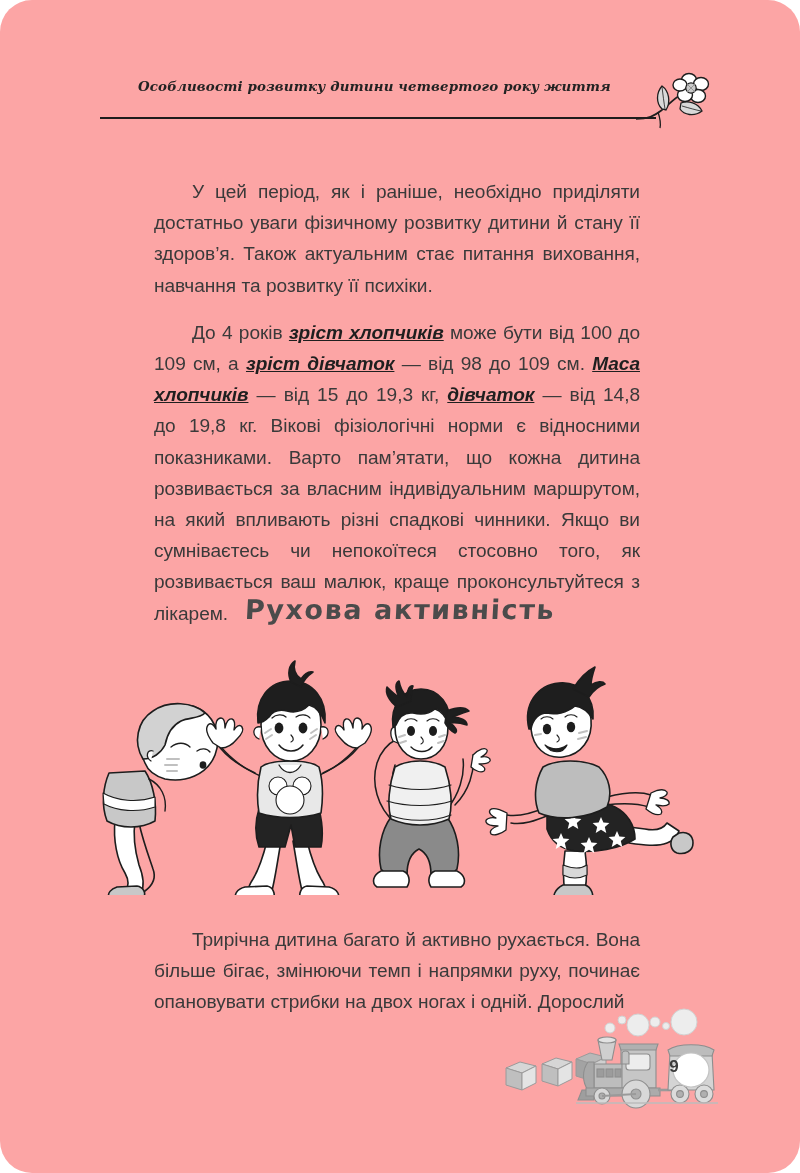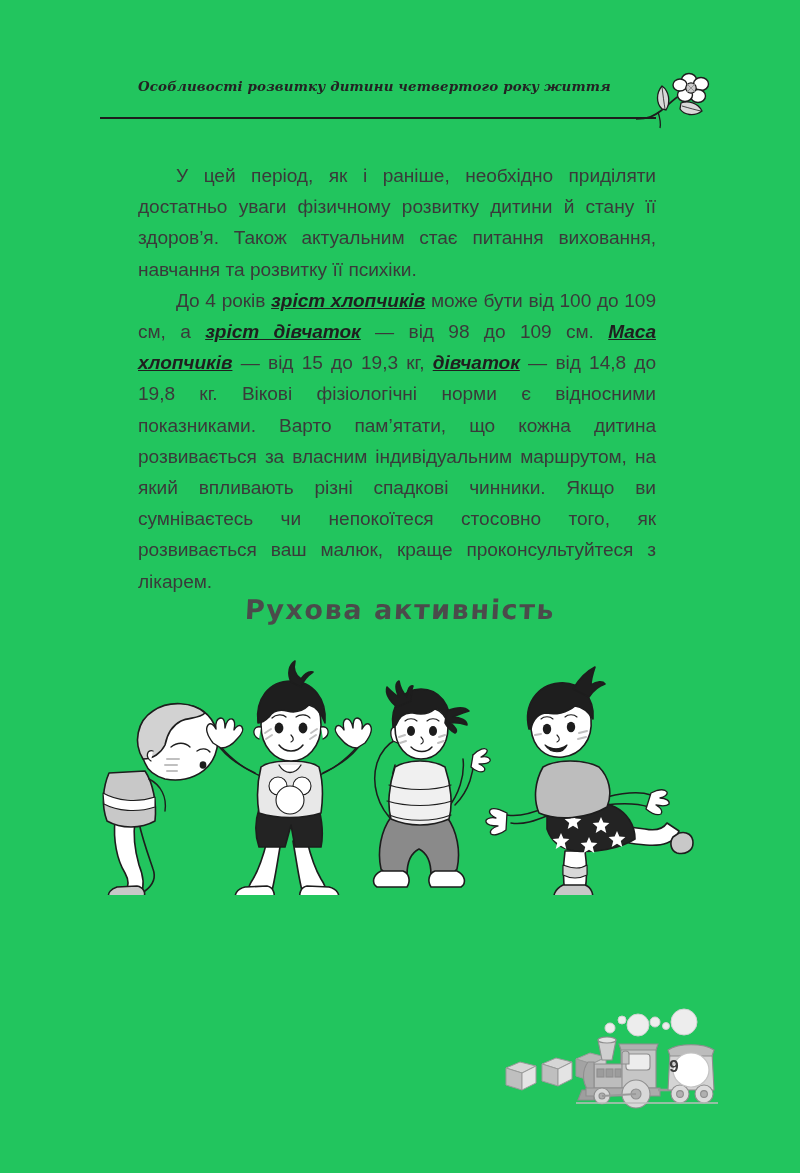--- a/index.html
+++ b/index.html
@@ -12,21 +12,22 @@
     height: 1173px;
     position: relative;
     overflow: hidden;
     font-family: "Liberation Sans", sans-serif;
     color: #2b2b2b;
   }
 
   .page {
     position: absolute;
     inset: 0;
-    background: #22c55e;
+    background: #fca5a5;
+    border-radius: 32px;
   }
 
   
   .running-head {
     position: absolute;
     left: 138px;
     top: 78px;
     width: 520px;
     font-family: "DejaVu Serif", serif;
     font-style: italic;
@@ -56,21 +57,21 @@
 
   
   .body-col {
     position: absolute;
     left: 138px;
     top: 160px;
     width: 518px;
   }
 
   p.para {
-    margin: 0;
+    margin: 16px;
     font-size: 19.1px;
     line-height: 31.2px;
     text-align: justify;
     text-indent: 38px;
     color: #3a3a3a;
     letter-spacing: -0.05px;
     word-spacing: 0.2px;
     -webkit-hyphens: none;
     hyphens: none;
   }
@@ -399,20 +400,25 @@
             <line x1="484" y1="78" x2="492" y2="76"></line>
             <line x1="483" y1="84" x2="491" y2="82"></line>
             <line x1="440" y1="80" x2="446" y2="79"></line>
           </g>
         </g>
 
       </g>
     </svg>
   </div>
 
+  <div class="body-col" style="top:908px;">
+    <p class="para">
+      <span>Трирічна дитина багато й активно рухається. Вона більше бігає, змінюючи темп і напрямки руху, починає опановувати стрибки на двох ногах і одній. Дорослий</span>
+    </p>
+  </div>
 
   <div class="footer-art">
     <svg viewBox="0 0 220 110" width="220" height="110">
 
       <g fill="#ededed" stroke="#d2d2d2" stroke-width="1">
         <circle cx="112" cy="22" r="5"></circle>
         <circle cx="124" cy="14" r="4"></circle>
         <circle cx="140" cy="19" r="11"></circle>
         <circle cx="157" cy="16" r="5"></circle>
         <circle cx="168" cy="20" r="3.5"></circle>

